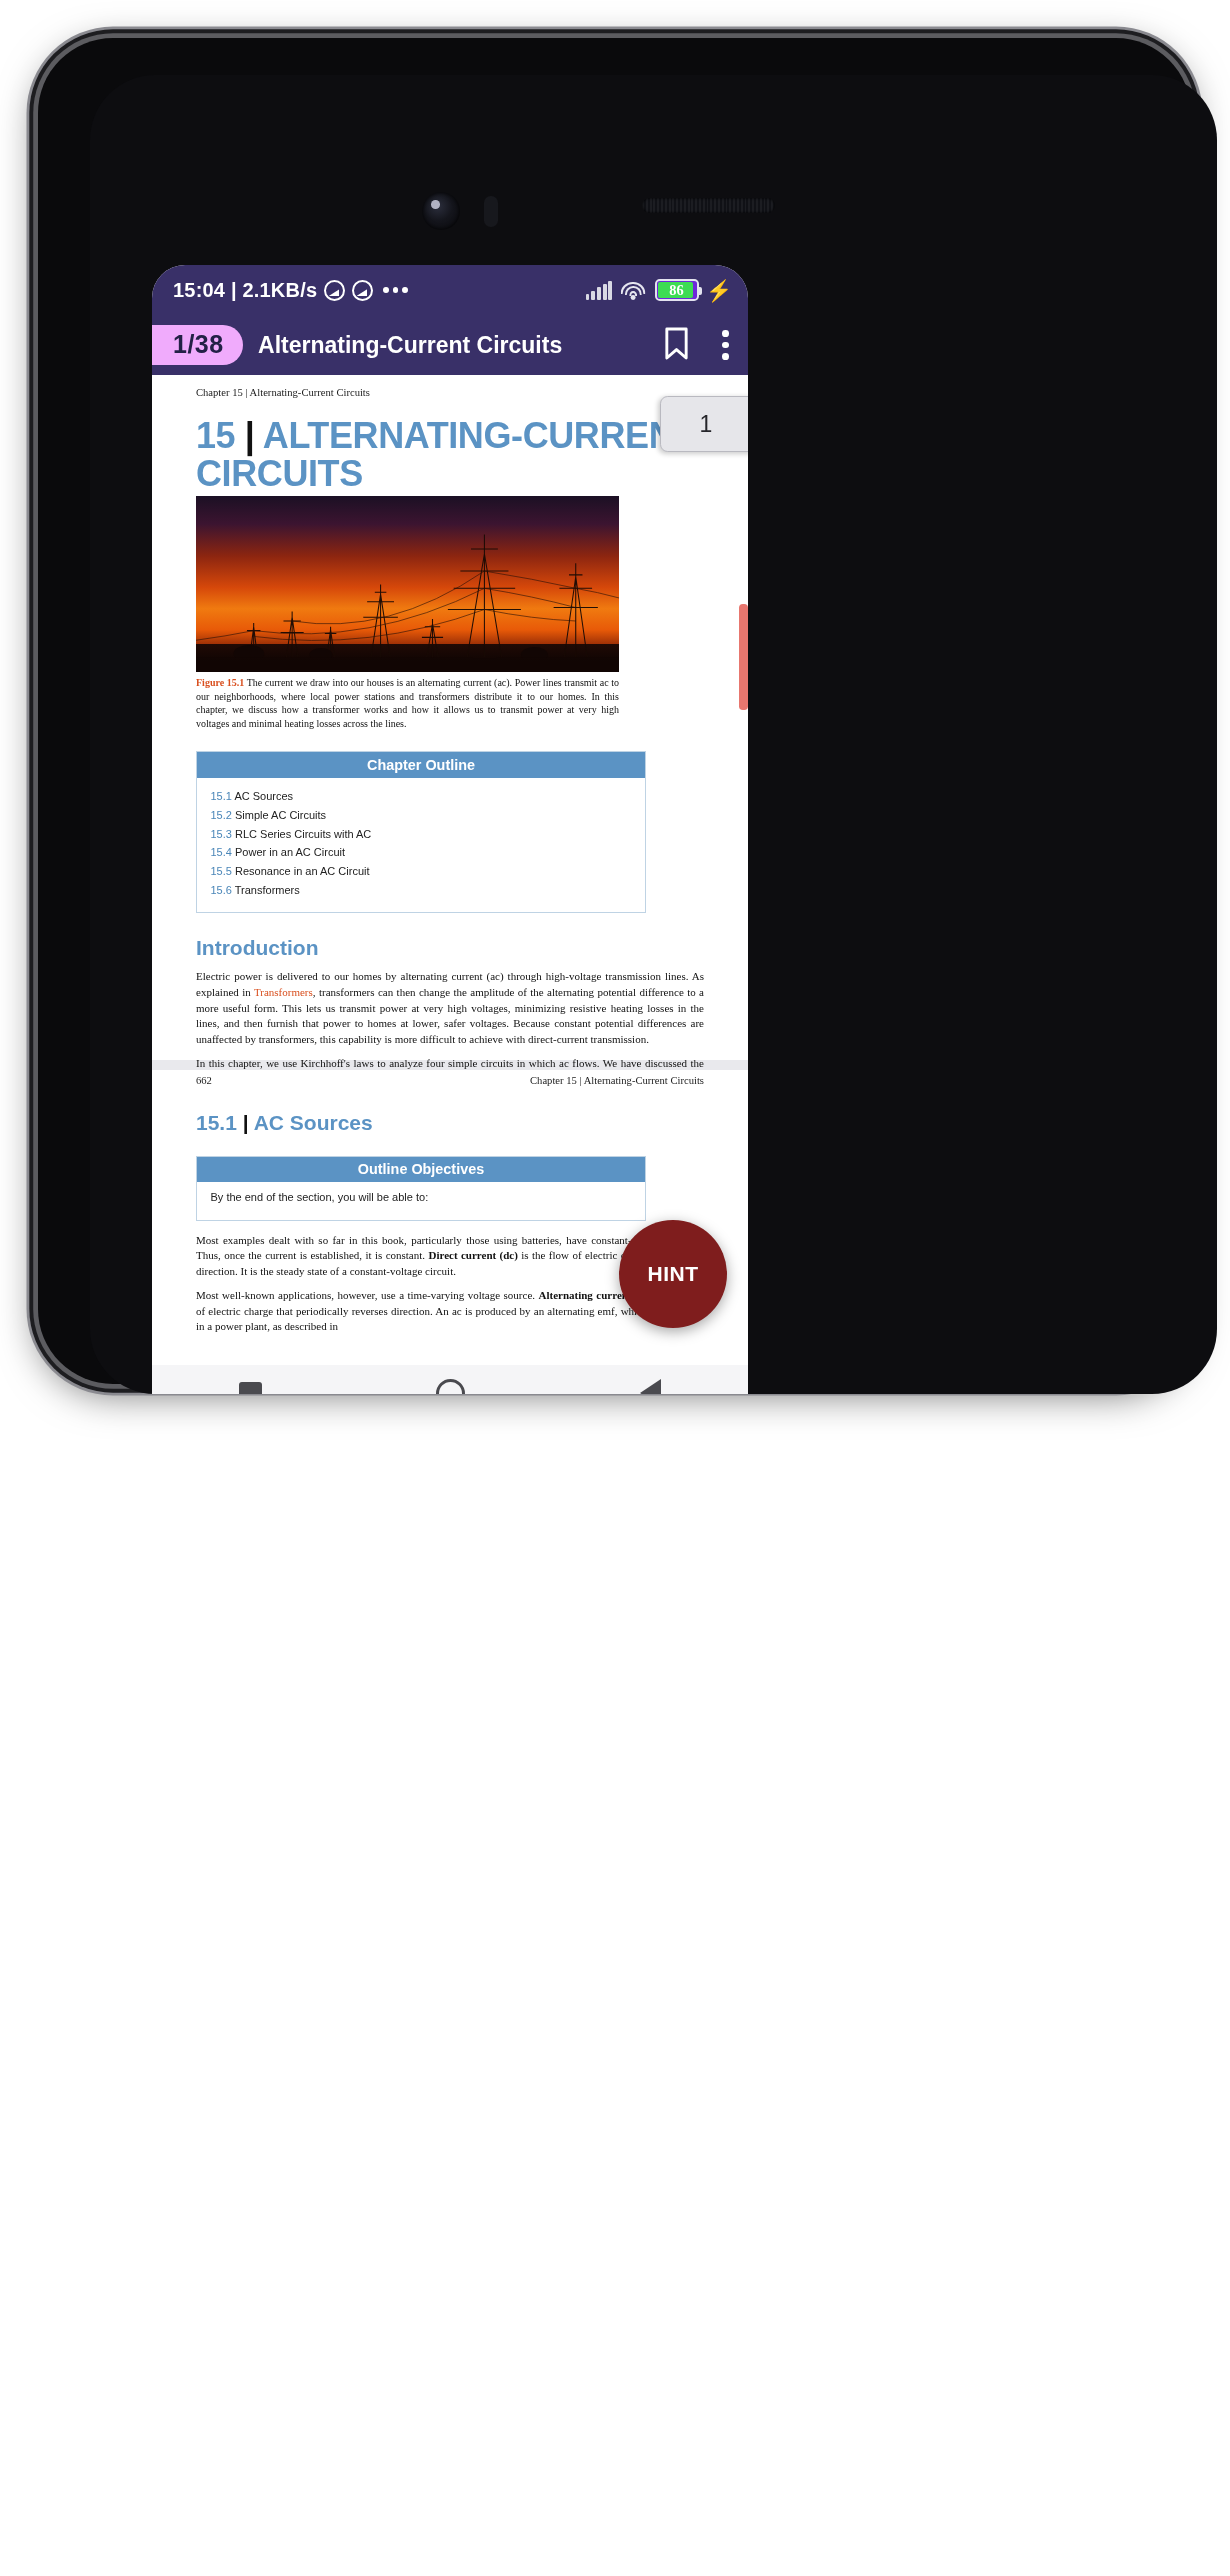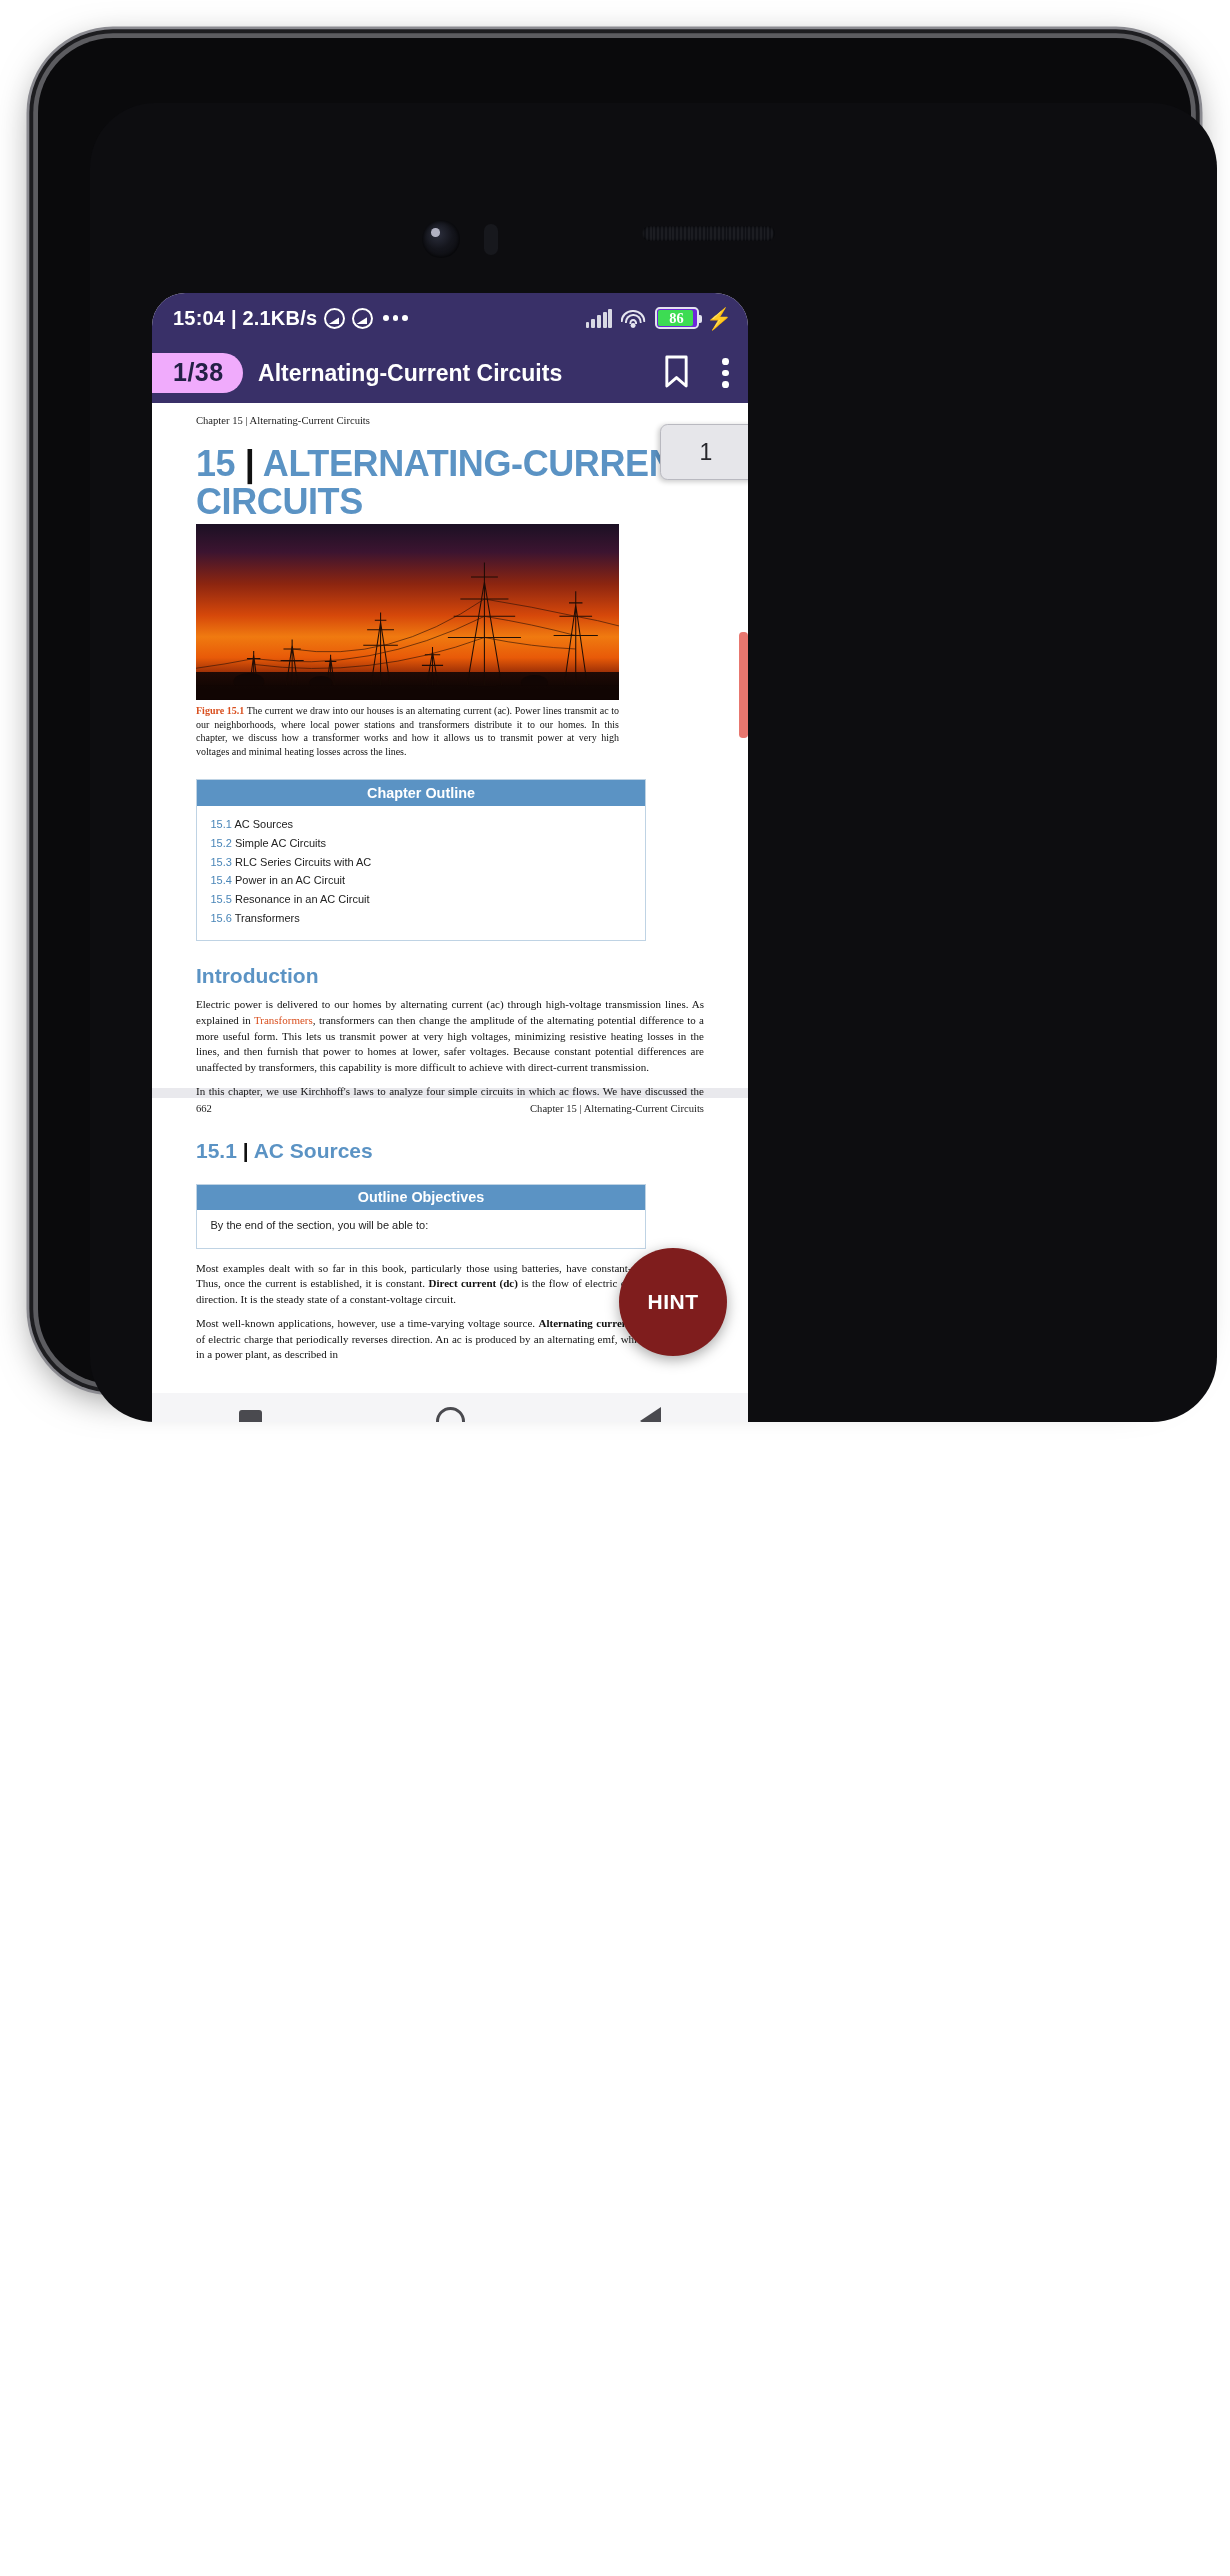--- a/index.html
+++ b/index.html
@@ -15,21 +15,21 @@
     position: absolute;
     left: 38px; top: 38px;
     width: 1153px; height: 1346px;
     border-radius: 75px;
     background: #0a0a0c;
     box-shadow: 0 0 0 4.8px #5c5c60, 0 0 0 8.7px #1d1d20, 0 0 0 11.5px #8a8a90,
                 0 9.6px 38px rgba(0,0,0,0.55);
   }
   #phone-body {
     position: absolute;
-    left: 52px; top: 65px;
+    left: 52px; top: 37px;
     width: 1127px; height: 1319px;
     border-radius: 65px;
     background: #0d0d10;
     overflow: hidden;
   }
   #camera-dot {
     position: absolute; left: 332px; top: 117px;
     width: 38px; height: 38px; border-radius: 50%;
     background: radial-gradient(circle at 42% 38%, #2b2e3c 0%, #14151c 45%, #0a0a0d 100%);
     box-shadow: inset 0 0 5.8px #000;

